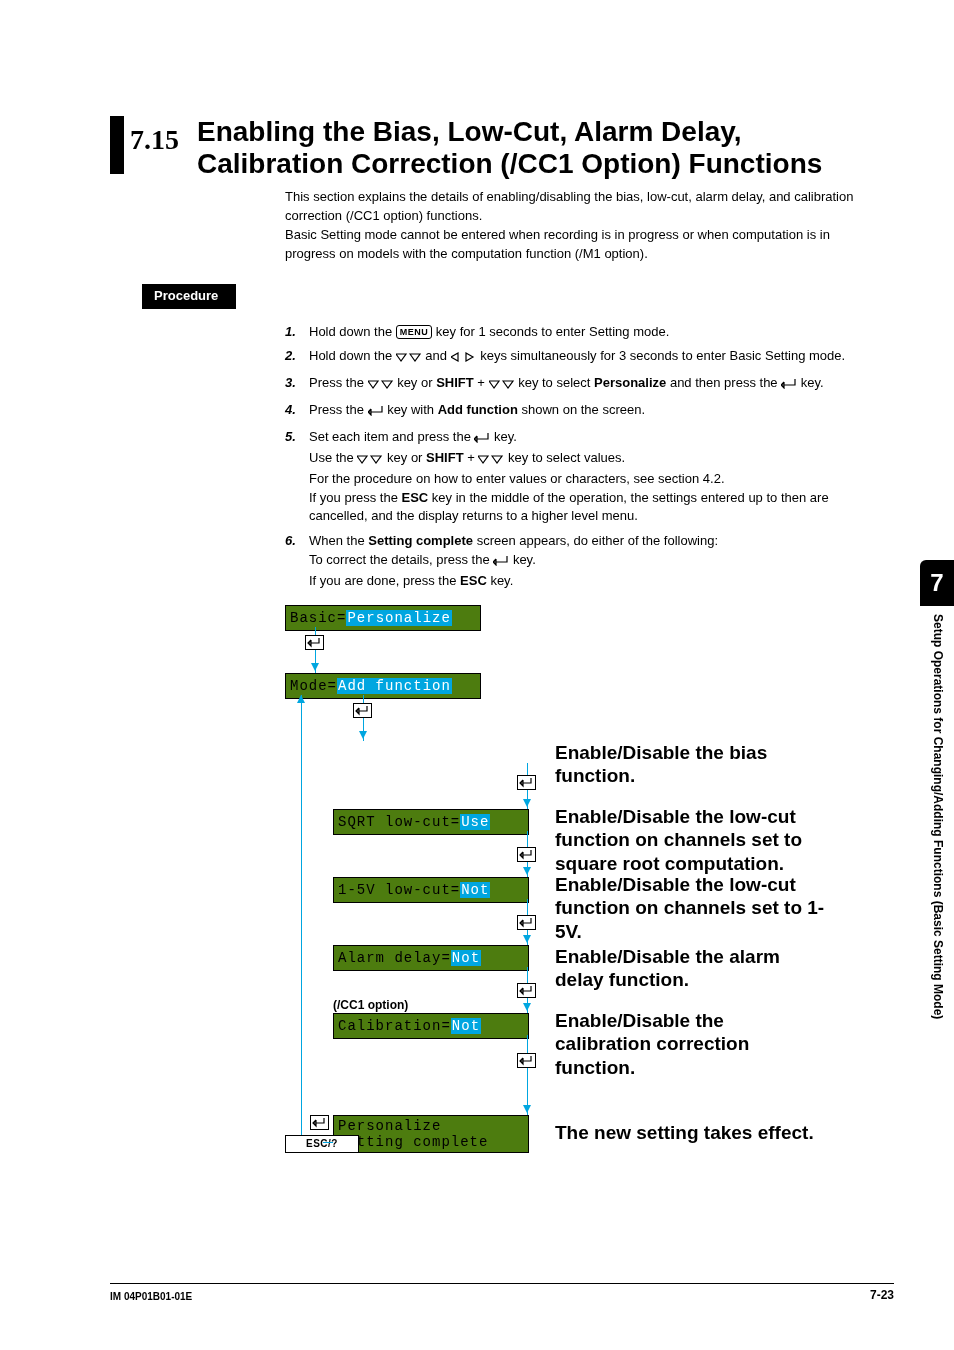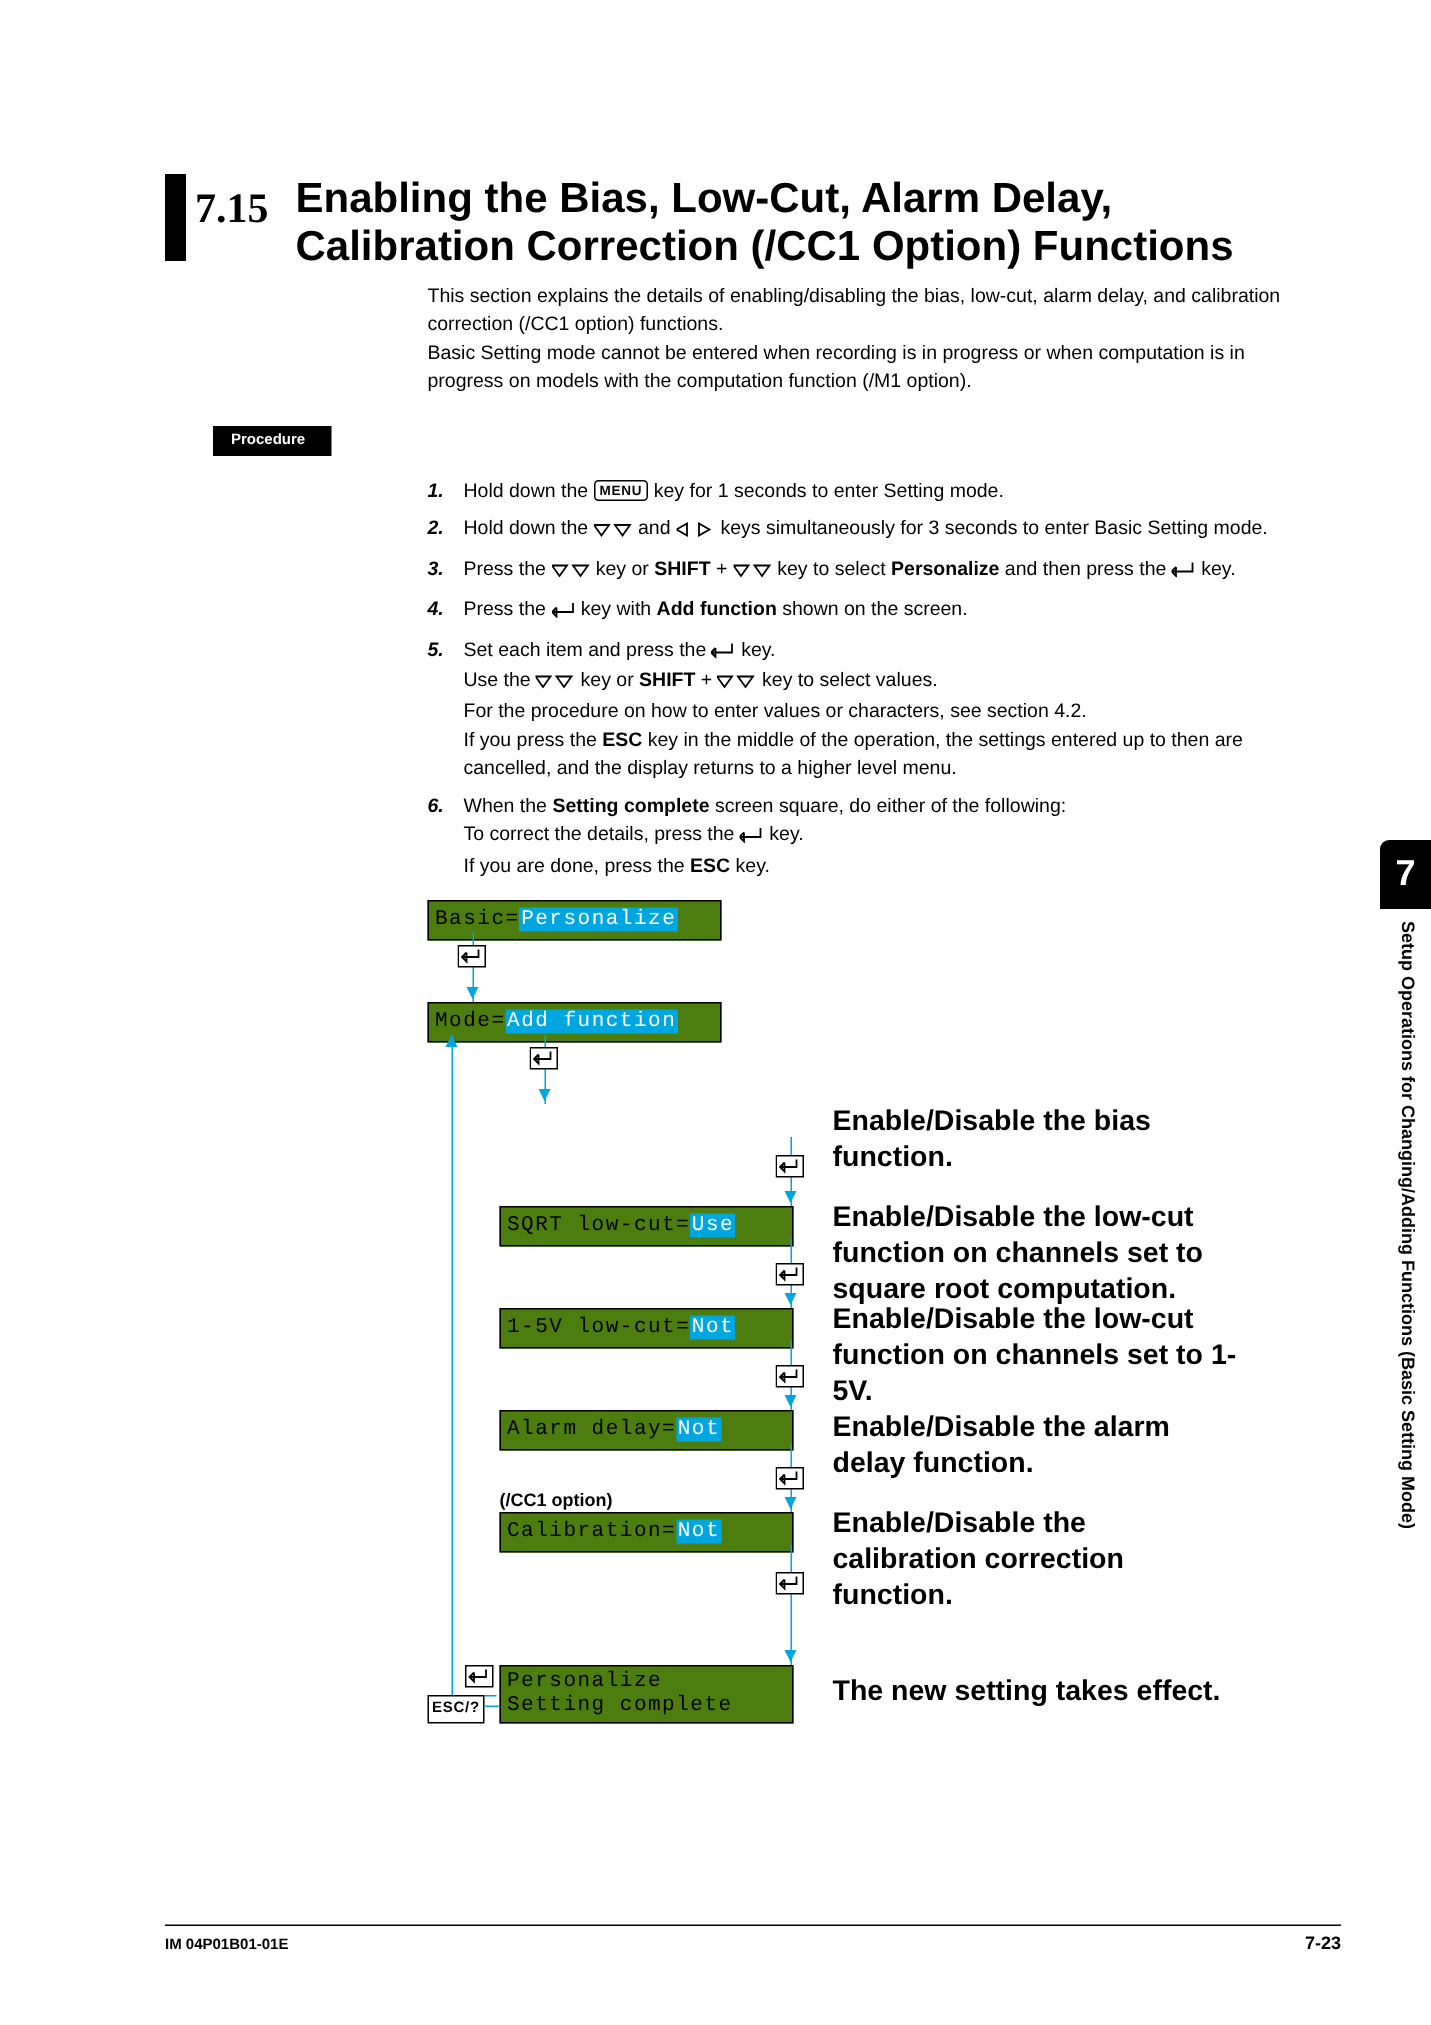--- a/index.html
+++ b/index.html
@@ -46,21 +46,21 @@
   }
   .body-text {
     margin-left: 175px;
     margin-right: 30px;
   }
   .procedure-tag {
     display: inline-block;
     background: #000;
     color: #fff;
     font-weight: bold;
-    font-size: 10px;
+    font-size: 13px;
     padding: 3px 18px 3px 12px;
     margin-top: 20px;
     margin-bottom: 14px;
     margin-left: 32px;
   }
   .sub-heading {
     font-weight: bold;
     font-size: 14px;
     margin-left: 175px;
     margin-bottom: 8px;
@@ -148,21 +148,21 @@
   }
   .hline-left {
     position:absolute; height:0; border-top:1px solid #00a6e0;
   }
   .esc-lbl{
     position:absolute;
     border:1px solid #000;
     font-family:Arial,sans-serif;
     font-size:10px;
     font-weight:bold;
-    padding:1px 2px;
+    padding:1px 20px;
     background:#fff;
     letter-spacing:0.5px;
   }
 
   
   .side-tab {
     position:absolute;
     right:0;
     top:560px;
     width:34px;
@@ -300,21 +300,21 @@
               <path d="M14 2 L19 9 L24 2 Z" fill="none" stroke="#000" stroke-width="1.2"></path>
             </svg></span><span> key to select values.</span><br>
         <span>For the procedure on how to enter values or characters, see section 4.2.</span><br>
         <span>If you press the </span><span class="bold">ESC</span><span> key in the middle of the operation, the settings entered up to then are cancelled, and the display returns to a higher level menu.</span>
       </div>
     </div>
 
     <div class="step">
       <div class="step-num">6.</div>
       <div class="step-body">
-        <span>When the </span><span class="bold">Setting complete</span><span> screen square, do either of the following:</span><br>
+        <span>When the </span><span class="bold">Setting complete</span><span> screen appears, do either of the following:</span><br>
         <span>To correct the details, press the </span><span class="isvg"><svg width="16" height="12">
               <use href="#enter"></use>
             </svg></span><span> key.</span><br>
         <span>If you are done, press the </span><span class="bold">ESC</span><span> key.</span>
       </div>
     </div>
 
   </div>
 
   

